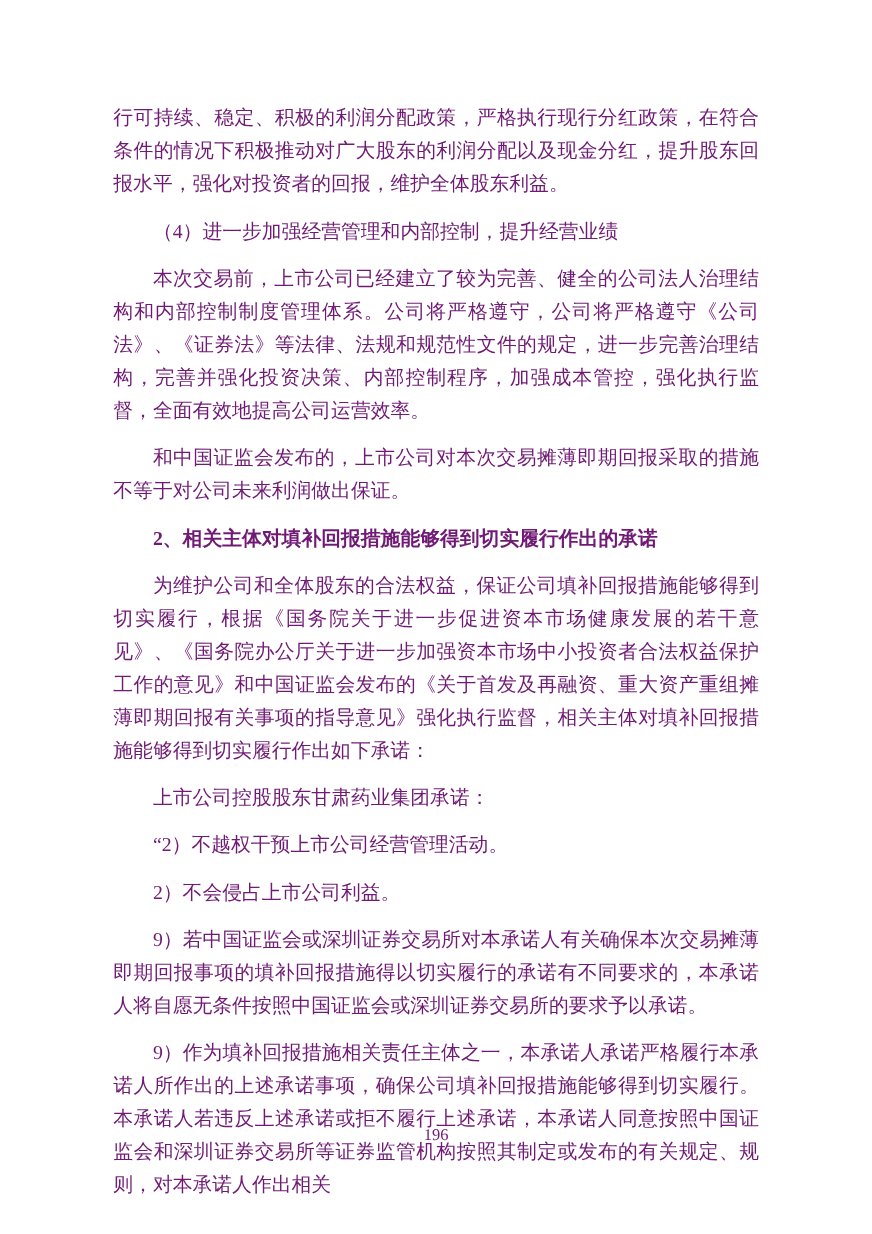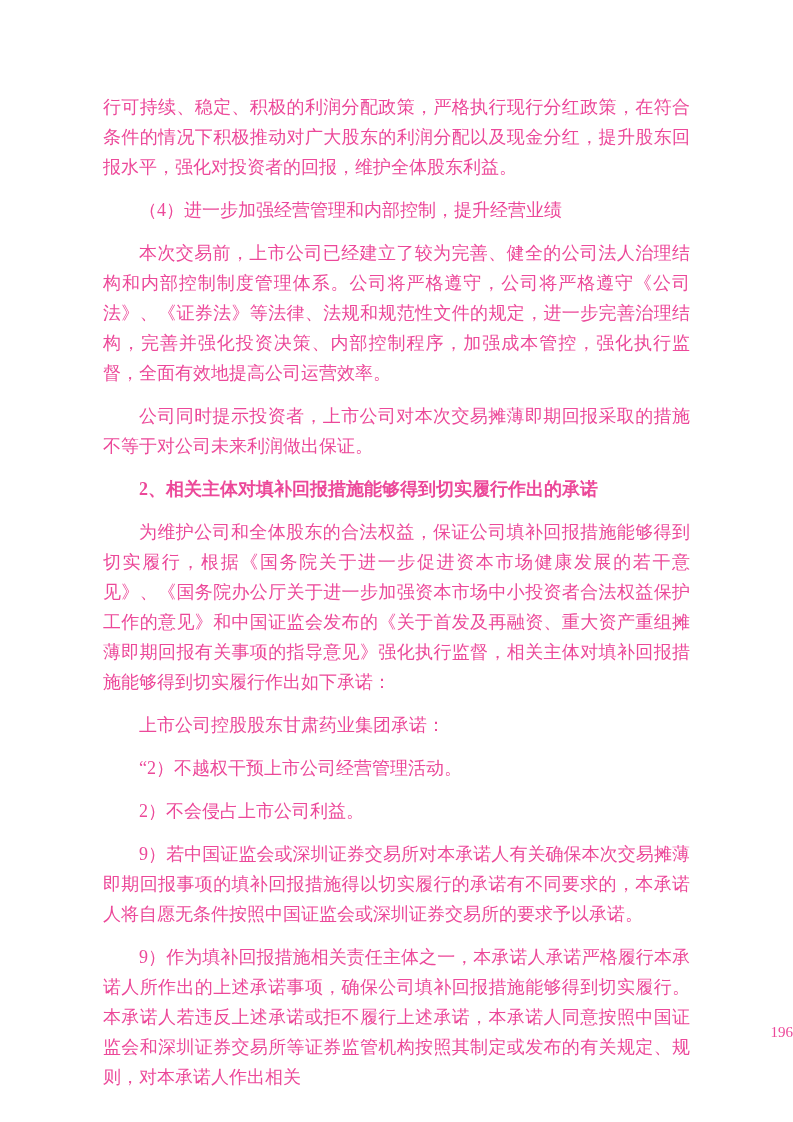--- a/index.html
+++ b/index.html
@@ -5,21 +5,21 @@
   html, body {
     margin: 0;
     padding: 0;
     background: #ffffff;
   }
   .page {
     position: relative;
     width: 793px;
     height: 1122px;
     background: #ffffff;
-    color: #ec4899;
+    color: #701a75;
     font-family: "Liberation Serif", "DejaVu Serif", serif;
     font-size: 18px;
     line-height: 30px;
     box-sizing: border-box;
     padding: 92px 103px 0 103px;
     overflow: hidden;
   }
   .page p {
     margin: 13px 0;
     text-align: justify;
@@ -32,34 +32,34 @@
     text-indent: 0 !important;
   }
   .heading-bold {
     font-weight: bold;
   }
   .page-number {
     position: absolute;
     left: 0;
     right: 0;
     top: 1022px;
-    text-align: right;
+    text-align: center;
     font-size: 15px;
     line-height: 20px;
     text-indent: 0;
   }
 </style>
 </head>
 <body>
 
 <div class="page">
   <p class="para-noindent">行可持续、稳定、积极的利润分配政策，严格执行现行分红政策，在符合条件的情况下积极推动对广大股东的利润分配以及现金分红，提升股东回报水平，强化对投资者的回报，维护全体股东利益。</p>
   <p>（4）进一步加强经营管理和内部控制，提升经营业绩</p>
   <p>本次交易前，上市公司已经建立了较为完善、健全的公司法人治理结构和内部控制制度管理体系。公司将严格遵守，公司将严格遵守《公司法》、《证券法》等法律、法规和规范性文件的规定，进一步完善治理结构，完善并强化投资决策、内部控制程序，加强成本管控，强化执行监督，全面有效地提高公司运营效率。</p>
-  <p>公司同时提示投资者，上市公司对本次交易摊薄即期回报采取的措施不等于对公司未来利润做出保证。</p>
+  <p>和中国证监会发布的，上市公司对本次交易摊薄即期回报采取的措施不等于对公司未来利润做出保证。</p>
   <p class="heading-bold">2、相关主体对填补回报措施能够得到切实履行作出的承诺</p>
   <p>为维护公司和全体股东的合法权益，保证公司填补回报措施能够得到切实履行，根据《国务院关于进一步促进资本市场健康发展的若干意见》、《国务院办公厅关于进一步加强资本市场中小投资者合法权益保护工作的意见》和中国证监会发布的《关于首发及再融资、重大资产重组摊薄即期回报有关事项的指导意见》强化执行监督，相关主体对填补回报措施能够得到切实履行作出如下承诺：</p>
   <p>上市公司控股股东甘肃药业集团承诺：</p>
   <p>“2）不越权干预上市公司经营管理活动。</p>
   <p>2）不会侵占上市公司利益。</p>
   <p>9）若中国证监会或深圳证券交易所对本承诺人有关确保本次交易摊薄即期回报事项的填补回报措施得以切实履行的承诺有不同要求的，本承诺人将自愿无条件按照中国证监会或深圳证券交易所的要求予以承诺。</p>
   <p>9）作为填补回报措施相关责任主体之一，本承诺人承诺严格履行本承诺人所作出的上述承诺事项，确保公司填补回报措施能够得到切实履行。本承诺人若违反上述承诺或拒不履行上述承诺，本承诺人同意按照中国证监会和深圳证券交易所等证券监管机构按照其制定或发布的有关规定、规则，对本承诺人作出相关</p>
   <div class="page-number">196</div>
 </div>
 

